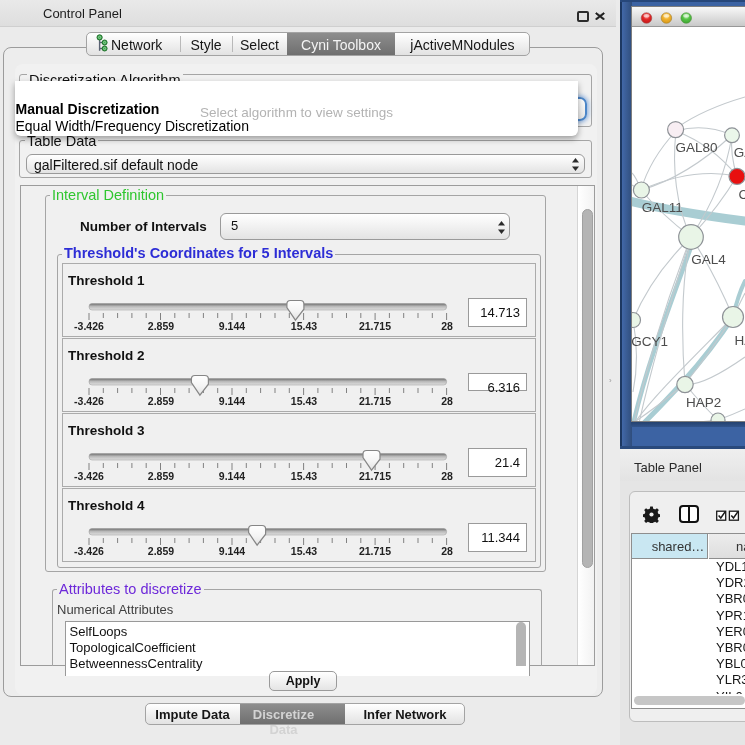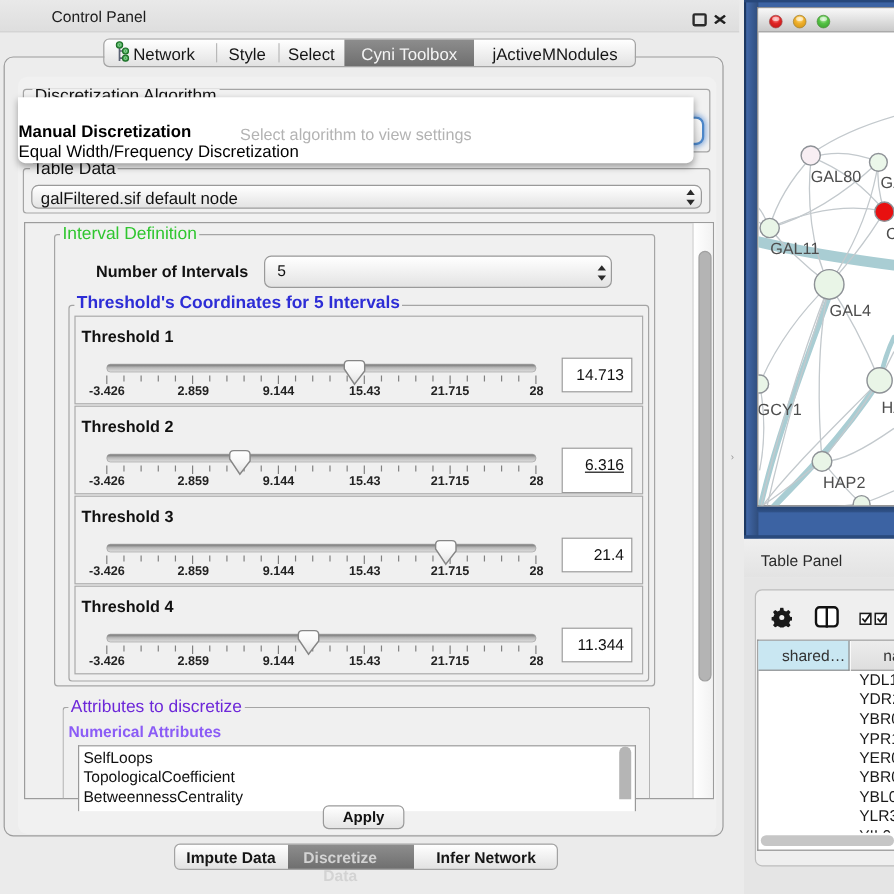--- a/index.html
+++ b/index.html
@@ -126,21 +126,21 @@
     <rect x="9.0" y="10.5" width="357.6" height="6.5" rx="3" fill="url(#tr338)" stroke="#9a9a9a" stroke-width="0.5"></rect>
     <path d="M9.0 20 v7 M23.3 20 v5 M37.6 20 v5 M51.9 20 v5 M66.2 20 v5 M80.5 20 v7 M94.8 20 v5 M109.1 20 v5 M123.4 20 v5 M137.7 20 v5 M152.0 20 v7 M166.3 20 v5 M180.6 20 v5 M195.0 20 v5 M209.3 20 v5 M223.6 20 v7 M237.9 20 v5 M252.2 20 v5 M266.5 20 v5 M280.8 20 v5 M295.1 20 v7 M309.4 20 v5 M323.7 20 v5 M338.0 20 v5 M352.3 20 v5 M366.6 20 v7" stroke="#818181" stroke-width="1"></path>
     <path d="M111.4 14.5 V11 Q111.4 7.5 114.9 7.5 H124.9 Q128.4 7.5 128.4 11 V16.2 L119.9 27.2 Z" fill="url(#th338)" stroke="#868686" stroke-width="1.2"></path>
   </svg>
 <div class="abs" style="left:59px;top:395px;width:60px;text-align:center;font-size:10.5px;font-weight:bold;color:#222;">-3.426</div>
 <div class="abs" style="left:131px;top:395px;width:60px;text-align:center;font-size:10.5px;font-weight:bold;color:#222;">2.859</div>
 <div class="abs" style="left:202px;top:395px;width:60px;text-align:center;font-size:10.5px;font-weight:bold;color:#222;">9.144</div>
 <div class="abs" style="left:274px;top:395px;width:60px;text-align:center;font-size:10.5px;font-weight:bold;color:#222;">15.43</div>
 <div class="abs" style="left:345px;top:395px;width:60px;text-align:center;font-size:10.5px;font-weight:bold;color:#222;">21.715</div>
 <div class="abs" style="left:417px;top:395px;width:60px;text-align:center;font-size:10.5px;font-weight:bold;color:#222;">28</div>
-<div class="abs" style="left:468px;top:373px;width:59px;height:38px;background:#fff;border:1px solid #9a9a9a;box-sizing:border-box;font-size:13px;color:#111;text-align:right;line-height:27px;padding-right:6px;text-decoration:underline;">6.316</div>
+<div class="abs" style="left:468px;top:373px;width:59px;height:18px;background:#fff;border:1px solid #9a9a9a;box-sizing:border-box;font-size:13px;color:#111;text-align:right;line-height:27px;padding-right:6px;">6.316</div>
 <div class="abs" style="left:62px;top:413px;width:474px;height:74px;border:1px solid #ababab;box-sizing:border-box;"></div>
 <div class="abs" style="left:68px;top:423px;font-size:13.5px;font-weight:bold;color:#111;">Threshold 3</div>
 <svg class="abs" style="left:80px;top:443px;" width="380" height="42" viewBox="0 0 380 42">
     <defs>
       <linearGradient id="tr413" x1="0" y1="0" x2="0" y2="1">
         <stop offset="0" stop-color="#6e6e6e"></stop>
         <stop offset="0.45" stop-color="#b9b9b9"></stop>
         <stop offset="1" stop-color="#e0e0e0"></stop>
       </linearGradient>
       <linearGradient id="th413" x1="0" y1="0" x2="0" y2="1">
@@ -182,21 +182,21 @@
 <div class="abs" style="left:59px;top:545px;width:60px;text-align:center;font-size:10.5px;font-weight:bold;color:#222;">-3.426</div>
 <div class="abs" style="left:131px;top:545px;width:60px;text-align:center;font-size:10.5px;font-weight:bold;color:#222;">2.859</div>
 <div class="abs" style="left:202px;top:545px;width:60px;text-align:center;font-size:10.5px;font-weight:bold;color:#222;">9.144</div>
 <div class="abs" style="left:274px;top:545px;width:60px;text-align:center;font-size:10.5px;font-weight:bold;color:#222;">15.43</div>
 <div class="abs" style="left:345px;top:545px;width:60px;text-align:center;font-size:10.5px;font-weight:bold;color:#222;">21.715</div>
 <div class="abs" style="left:417px;top:545px;width:60px;text-align:center;font-size:10.5px;font-weight:bold;color:#222;">28</div>
 <div class="abs" style="left:468px;top:523px;width:59px;height:29px;background:#fff;border:1px solid #9a9a9a;box-sizing:border-box;font-size:13px;color:#111;text-align:right;line-height:27px;padding-right:6px;">11.344</div>
 
 <div class="abs" style="left:52px;top:589px;width:490px;height:77px;border:1px solid #a5a5a5;border-bottom:none;border-radius:3px 3px 0 0;box-sizing:border-box;"></div>
 <div class="grouplabel" style="left:57px;top:583px;color:#6d28d9;">Attributes to discretize</div>
-<div class="abs" style="left:57px;top:602px;font-size:13px;font-weight:bold;color:#8b5cf6;">Numerical Attributes</div>
+<div class="abs" style="left:57px;top:602px;font-size:13px;font-weight:normal;color:#404040;">Numerical Attributes</div>
 <div class="abs" style="left:65px;top:621px;width:465px;height:55px;background:#fff;border:1px solid #999;border-bottom:none;box-sizing:border-box;overflow:hidden;">
     <div style="margin:2px 0 0 3.5px;font-size:13px;color:#111;line-height:16px;">SelfLoops<br>TopologicalCoefficient<br>BetweennessCentrality</div>
   </div>
 <div class="abs" style="left:516px;top:622px;width:10px;height:44px;background:#b5b5b5;border-radius:5px 5px 0 0;"></div>
 
 <div class="abs" style="left:269px;top:671px;width:68px;height:20px;background:linear-gradient(#ffffff,#e4e4e4);border:1px solid #9a9a9a;border-radius:5px;box-sizing:border-box;text-align:center;font-size:12.5px;font-weight:bold;color:#111;line-height:19px;">Apply</div>
 
 <div class="abs" style="left:145px;top:703px;width:320px;height:22px;background:linear-gradient(#ffffff,#e2e2e2);border:1px solid #a3a3a3;border-radius:5px;box-sizing:border-box;"></div>
 <div class="abs" style="left:240px;top:704px;width:105px;height:20px;background:linear-gradient(#8d8d8d,#6f6f6f);"></div>
 <div class="abs" style="left:145px;top:707px;width:95px;text-align:center;font-size:13px;font-weight:bold;color:#161616;">Impute Data</div>

